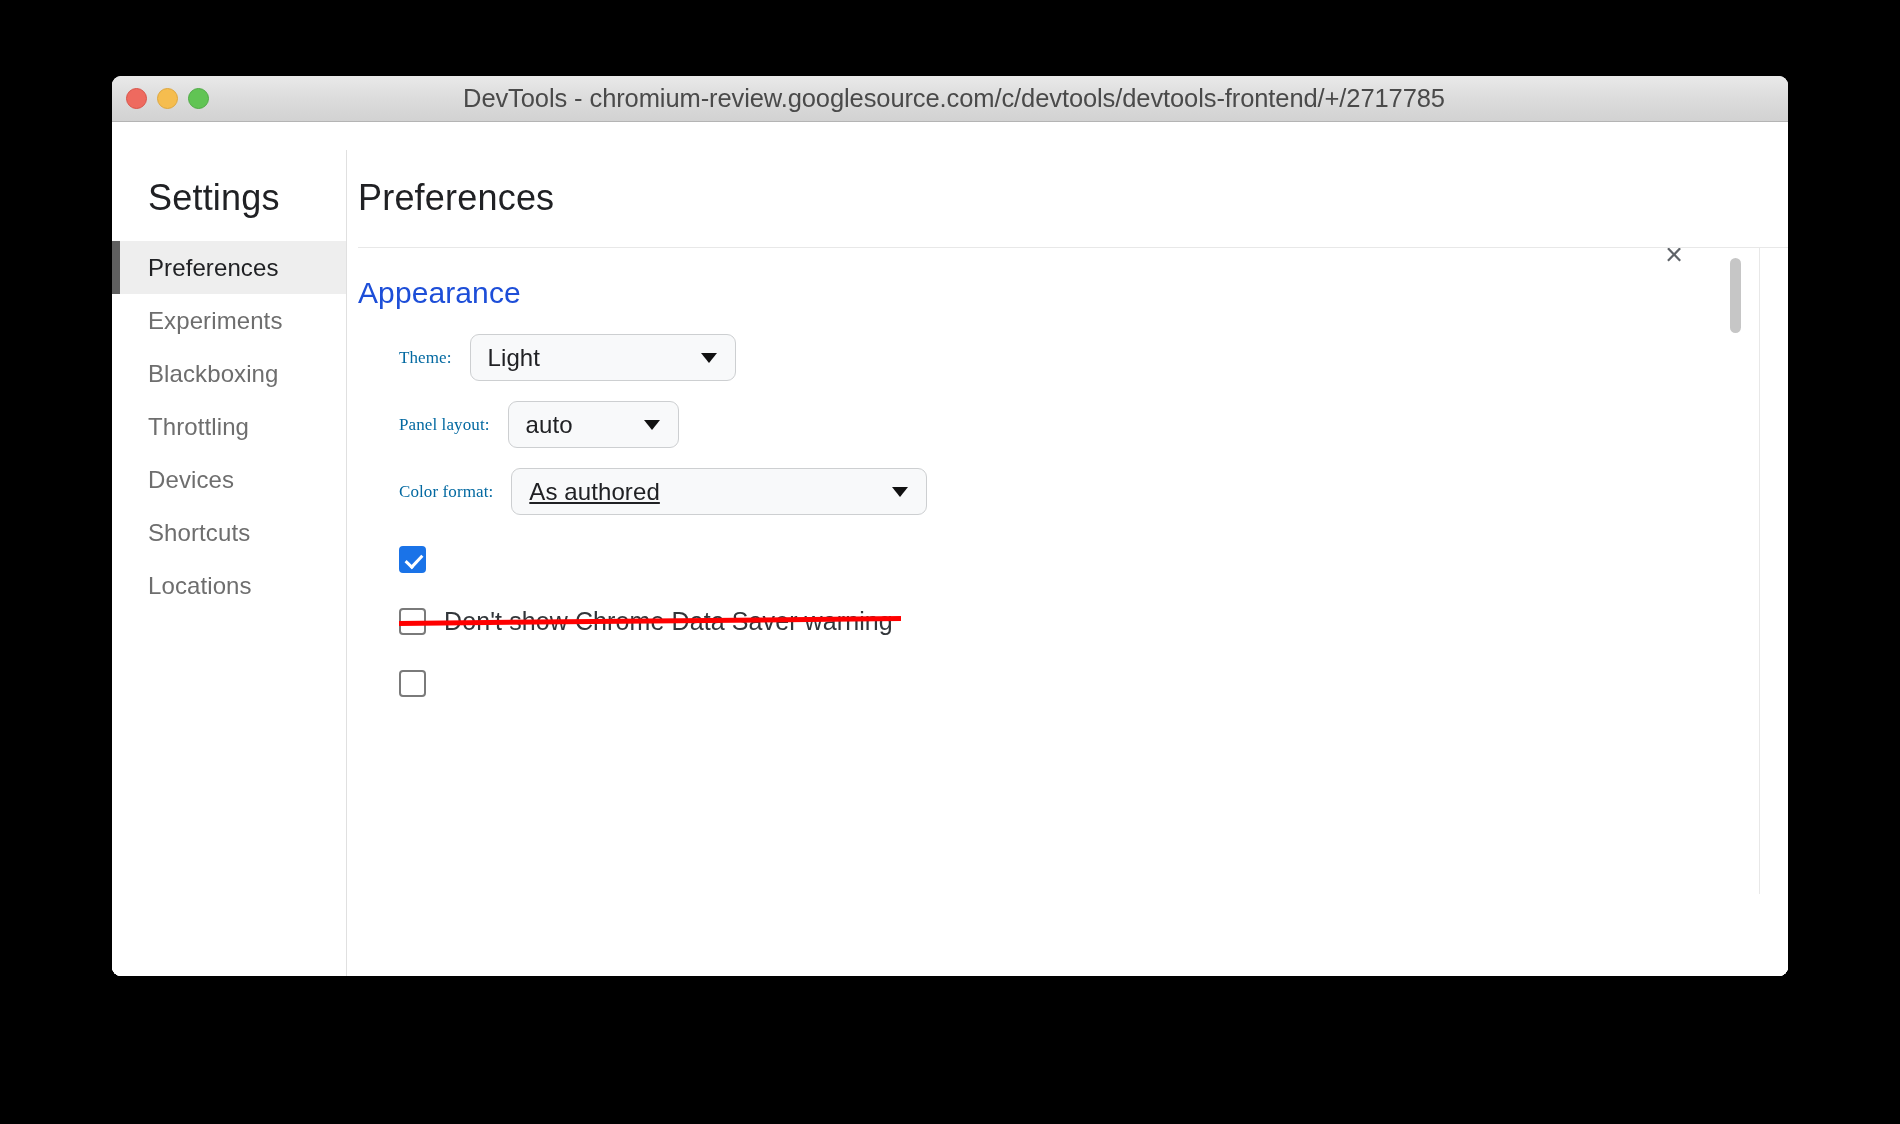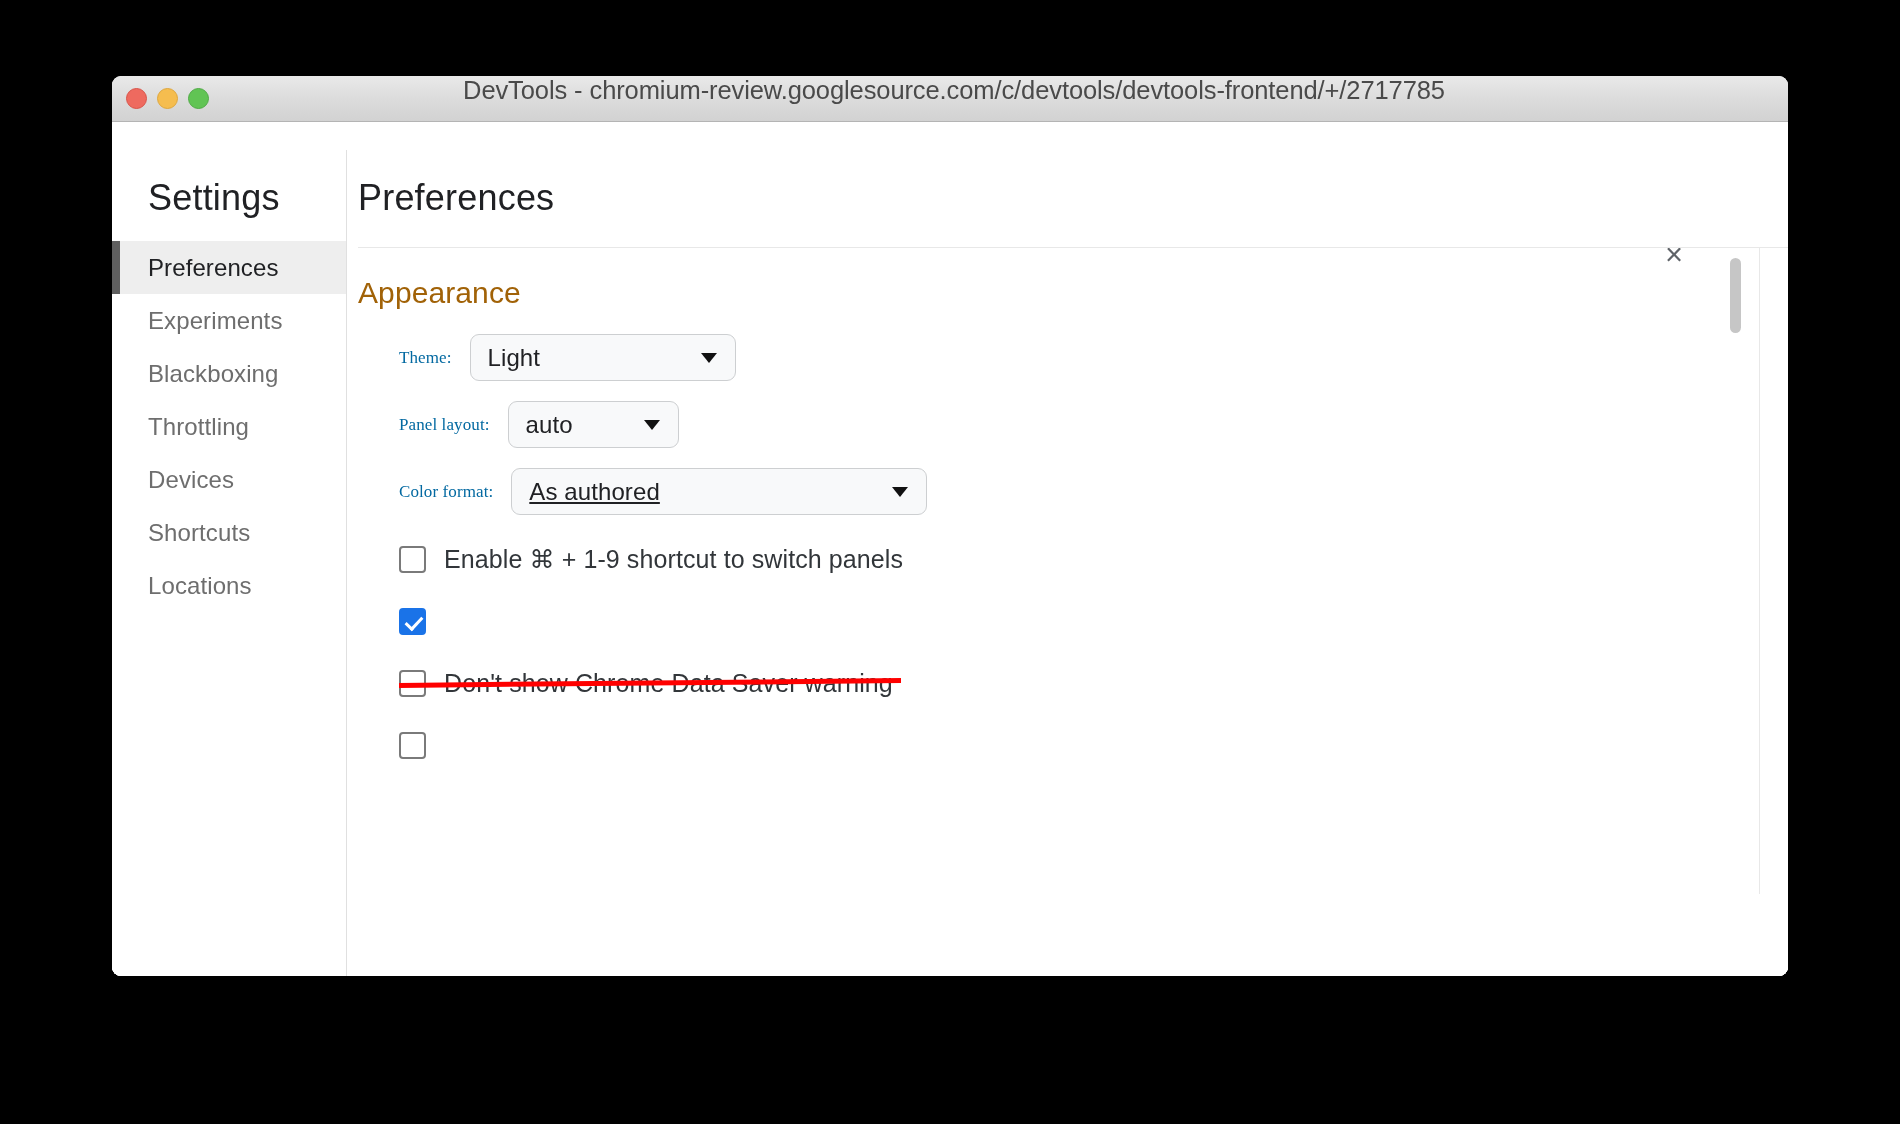--- a/index.html
+++ b/index.html
@@ -31,20 +31,21 @@
     overflow: hidden;
     background: #ffffff;
   }
 
   .titlebar {
     position: relative;
     height: 45px;
     background: linear-gradient(to bottom, #e9e9e9 0%, #dcdcdc 50%, #d2d2d2 100%);
     border-bottom: 1px solid #b4b4b4;
     display: flex;
+    align-items: center;
     padding-left: 8px;
   }
 
   .traffic-lights {
     position: absolute;
     left: 14px;
     top: 0;
     height: 45px;
     display: flex;
     align-items: center;
@@ -188,21 +189,21 @@
 
   .content-scroll {
     position: relative;
     border-top: 1px solid #e8e8e8;
     height: 646px;
     overflow: hidden;
   }
 
   .section-title {
     font-size: 30px;
-    color: #a16207;
+    color: #1d4ed8;
     margin: 28px 16px 24px 0;
     letter-spacing: 0.1px;
   }
 
   .field-row {
     display: flex;
     align-items: center;
     margin-bottom: 20px;
     padding-left: 41px;
   }
@@ -413,24 +414,20 @@
             </div>
 
             <div class="field-row">
               <span class="field-label">Color format:</span>
               <div class="select-box w-color">
                 <span>As authored</span>
                 <span class="caret"></span>
               </div>
             </div>
 
-            <div class="check-row">
-              <span class="checkbox"></span>
-              <span class="check-label">Enable ⌘ + 1-9 shortcut to switch panels</span>
-            </div>
 
             <div class="check-row">
               <span class="checkbox checked"></span>
             </div>
 
             <div class="check-row">
               <span class="checkbox"></span>
               <span class="check-label">Don't show Chrome Data Saver warning</span>
               <span class="strike-line"></span>
             </div>

